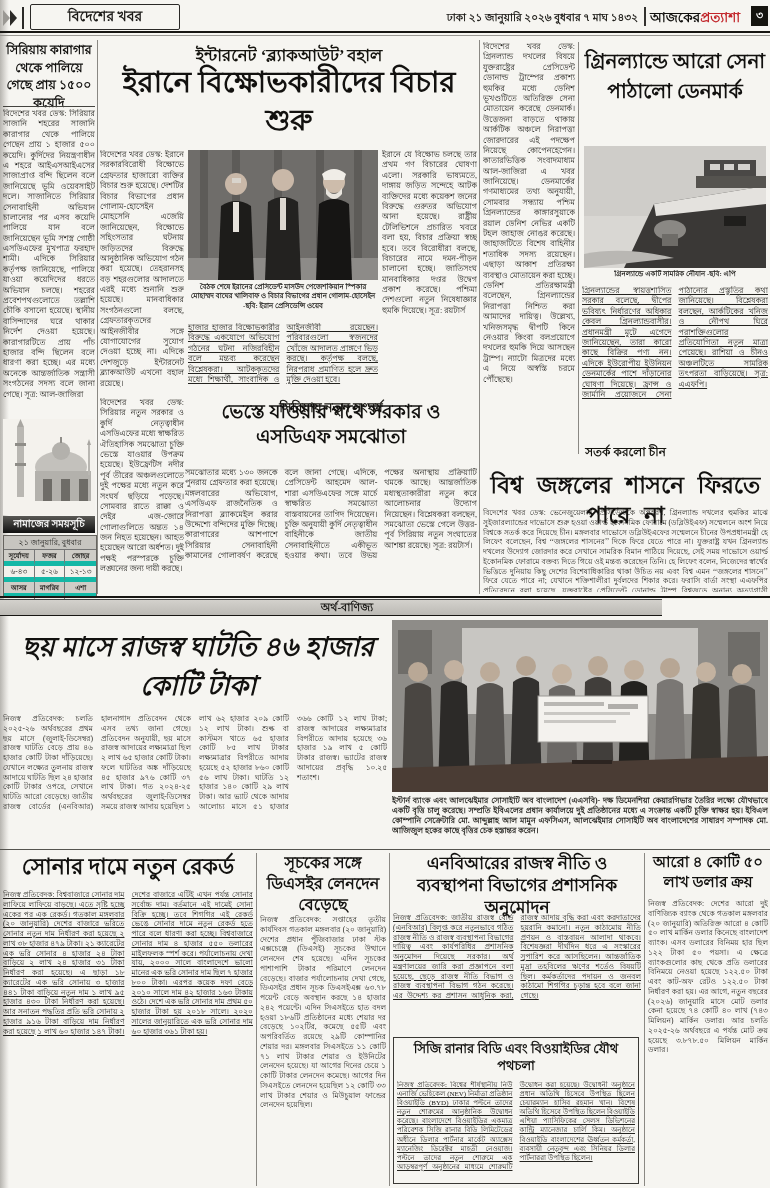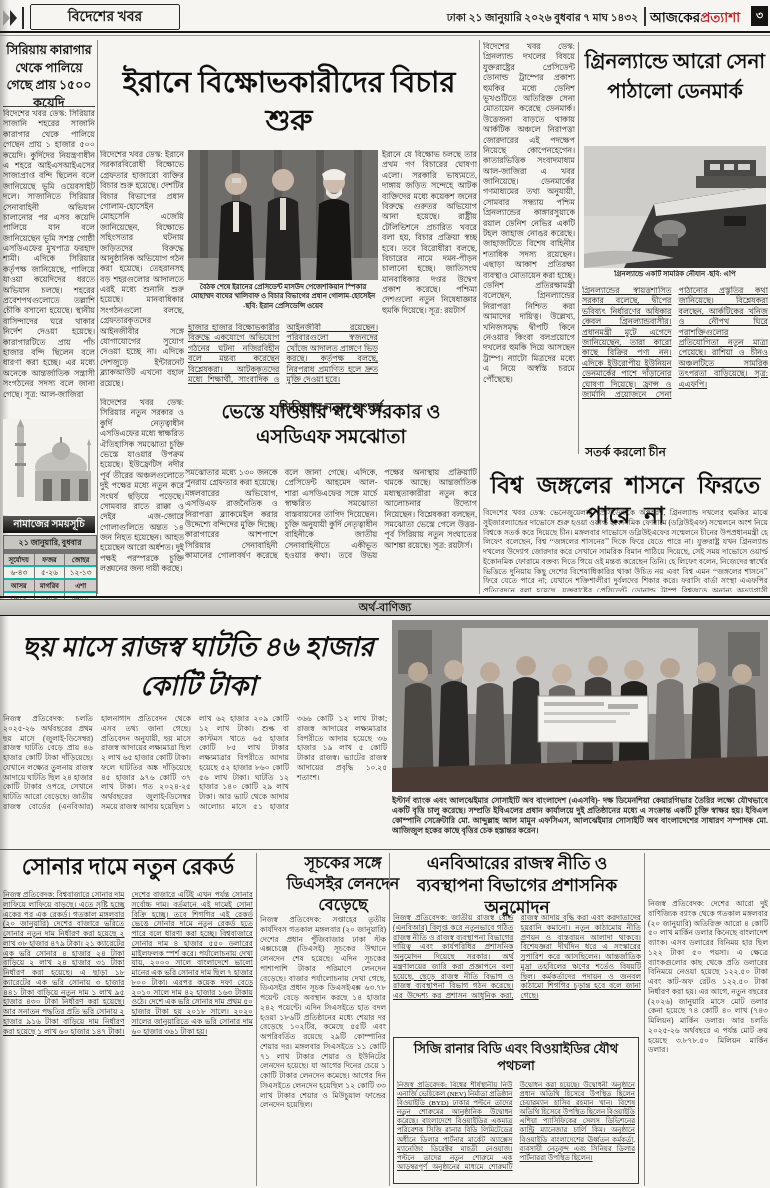--- a/index.html
+++ b/index.html
@@ -14,21 +14,21 @@
   .cols2{column-count:2;column-gap:7px;text-decoration:underline;}
   .cols3{column-count:3;column-gap:7px;}
   .cols4{column-count:4;column-gap:8px;}
   .caption{font-size:7px;line-height:1.35;text-align:center;color:#1d1c19;font-weight:bold;overflow:hidden;}
   .vrule{width:1px;background:#8a8883;}
   .hrule-heavy{height:2px;background:#171613;}
   .hrule-thin{height:1px;background:#9a9893;}
   .sec-bar{background:linear-gradient(#d3d1cc,#bcbab5);border-top:1px solid #444;border-bottom:1.5px solid #171613;
            text-align:center;font-weight:bold;}
   .prayer-grid{display:grid;grid-template-columns:1fr 1fr 1fr;}
-  .prayer-grid div{border-right:1px solid #777;border-bottom:2px solid #14b8a6;text-align:center;overflow:hidden;font-family:Liberation Serif, serif;}
+  .prayer-grid div{border-right:1px solid #777;border-bottom:5px solid #14b8a6;text-align:center;overflow:hidden;font-family:Liberation Serif, serif;}
   .prayer-grid div:nth-child(3n){border-right:none;}
   .ph-label{background:#cfcdc7;font-weight:bold;font-size:6.6px;line-height:11px;}
   .ph-val{background:#f3f1ec;font-size:7.4px;line-height:11px;}
   .photo{background:#cbc9c5;overflow:hidden;}
   .boxed{border:1px solid #3a3935;background:#f6f5f1;}
 </style>
 </head>
 <body>
 
 <div id="page">
@@ -78,37 +78,38 @@
       <rect x="76" y="60" width="9" height="22" fill="#6e6c67"></rect>
       <circle cx="58" cy="32" r="9" fill="#b3b1ac"></circle>
       <rect x="57" y="18" width="2" height="6" fill="#8f8d88"></rect>
       <polygon points="84,26 86,20 88,26" fill="#a8a6a1"></polygon>
       <rect x="85" y="26" width="2" height="30" fill="#b9b7b2"></rect>
     </svg>
   </div>
   <div class="abs" style="left:3px;top:516px;width:92px;height:17px;background:linear-gradient(#5a5955,#111);
               color:#fff;font-weight:bold;font-size:10px;display:flex;align-items:center;justify-content:center;">নামাজের সময়সূচি</div>
   <div class="abs" style="left:3px;top:535px;width:92px;height:59px;border:1px solid #66645f;background:#f3f1ec;">
-    <div style="background:#c7c5c0;border-bottom:5px solid #737373;font-weight:bold;font-size:7.8px;text-align:center;line-height:13px;">২১ জানুয়ারি, বুধবার</div>
+    <div style="background:#c7c5c0;border-bottom:1px solid #737373;font-weight:normal;font-size:7.8px;text-align:center;line-height:13px;">২১ জানুয়ারি, বুধবার</div>
     <div class="prayer-grid">
       <div class="ph-label">সূর্যোদয়</div>
       <div class="ph-label">ফজর</div>
       <div class="ph-label">জোহর</div>
       <div class="ph-val">৬-৪৩</div>
       <div class="ph-val">৫-২৬</div>
       <div class="ph-val">১২-১৩</div>
       <div class="ph-label">আসর</div>
       <div class="ph-label">মাগরিব</div>
       <div class="ph-label">এশা</div>
       <div class="ph-val">৩-৫৭</div>
       <div class="ph-val">৫-৫৮</div>
       <div class="ph-val">৬-৫৫</div>
     </div>
   </div>
 
+  <div class="abs kicker" style="left:100px;top:43px;width:378px;font-size:16.5px;">ইন্টারনেট ‘ব্ল্যাকআউট’ বহাল</div>
   <div class="abs hl" style="left:100px;top:64px;width:378px;height:82px;font-size:29px;line-height:1.3;">ইরানে বিক্ষোভকারীদের বিচার শুরু</div>
   <div class="abs body-text" style="left:100px;top:150px;width:84px;height:244px;">বিদেশের খবর ডেস্ক: ইরানে সরকারবিরোধী বিক্ষোভে গ্রেফতার হাজারো ব্যক্তির বিচার শুরু হয়েছে। দেশটির বিচার বিভাগের প্রধান গোলাম-হোসেইন মোহসেনি এজেয়ি জানিয়েছেন, বিক্ষোভে সহিংসতার ঘটনায় জড়িতদের বিরুদ্ধে আনুষ্ঠানিক অভিযোগ গঠন করা হয়েছে। তেহরানসহ বড় শহরগুলোর আদালতে এরই মধ্যে শুনানি শুরু হয়েছে। মানবাধিকার সংগঠনগুলো বলছে, গ্রেফতারকৃতদের আইনজীবীর সঙ্গে যোগাযোগের সুযোগ দেওয়া হচ্ছে না। এদিকে দেশজুড়ে ইন্টারনেট ব্ল্যাকআউট এখনো বহাল রয়েছে।</div>
 
   <div class="abs photo" style="left:188px;top:150px;width:190px;height:130px;">
     <svg width="190" height="130" viewBox="0 0 190 130">
       <rect width="190" height="130" fill="#7b7976"></rect>
       <rect x="0" y="0" width="190" height="110" fill="#6f6d6a"></rect>
       <g fill="#5d5b58">
           <rect x="12" y="0" width="8" height="110"></rect>
           <rect x="44" y="0" width="8" height="110"></rect>
@@ -162,21 +163,21 @@
     </svg>
   </div>
   <div class="abs caption" style="left:584px;top:270px;width:182px;height:12px;">গ্রিনল্যান্ডে একটি সামরিক নৌযান  -ছবি: এপি</div>
   <div class="abs body-text cols2" style="left:582px;top:286px;width:186px;height:168px;">গ্রিনল্যান্ডের স্বায়ত্তশাসিত সরকার বলেছে, দ্বীপের ভবিষ্যৎ নির্ধারণের অধিকার কেবল গ্রিনল্যান্ডবাসীর। প্রধানমন্ত্রী মুটে এগেদে জানিয়েছেন, তারা কারো কাছে বিক্রির পণ্য নন। এদিকে ইউরোপীয় ইউনিয়ন ডেনমার্কের পাশে দাঁড়ানোর ঘোষণা দিয়েছে। ফ্রান্স ও জার্মানি প্রয়োজনে সেনা পাঠানোর প্রস্তুতির কথা জানিয়েছে। বিশ্লেষকরা বলছেন, আর্কটিকের খনিজ ও নৌপথ ঘিরে পরাশক্তিগুলোর প্রতিযোগিতা নতুন মাত্রা পেয়েছে। রাশিয়া ও চীনও অঞ্চলটিতে সামরিক তৎপরতা বাড়িয়েছে। সূত্র: এএফপি।</div>
 
   <div class="abs kicker" style="left:483px;top:443px;width:285px;font-size:12px;">সতর্ক করলো চীন</div>
   <div class="abs hl" style="left:483px;top:473px;width:285px;height:32px;font-size:23px;font-family:Liberation Mono, monospace;">বিশ্ব জঙ্গলের শাসনে ফিরতে পারে না</div>
   <div class="abs body-text" style="left:483px;top:508px;width:285px;height:84px;font-size:7.5px;">বিদেশের খবর ডেস্ক: ভেনেজুয়েলার প্রেসিডেন্টকে অপহরণ, গ্রিনল্যান্ড দখলের হুমকির মাঝে সুইজারল্যান্ডের দাভোসে শুরু হওয়া ওয়ার্ল্ড ইকোনমিক ফোরামে (ডব্লিউইএফ) সম্মেলনে অংশ নিয়ে বিশ্বকে সতর্ক করে দিয়েছে চীন। মঙ্গলবার দাভোসে ডব্লিউইএফের সম্মেলনে চীনের উপপ্রধানমন্ত্রী হে লিফেং বলেছেন, বিশ্ব ‘‘জঙ্গলের শাসনের’’ দিকে ফিরে যেতে পারে না। যুক্তরাষ্ট্র যখন গ্রিনল্যান্ড দখলের উদ্যোগ জোরদার করে সেখানে সামরিক বিমান পাঠিয়ে দিয়েছে, সেই সময় দাভোসে ওয়ার্ল্ড ইকোনমিক ফোরামে বক্তব্য দিতে গিয়ে ওই মন্তব্য করেছেন তিনি। হে লিফেং বলেন, নিজেদের স্বার্থের ভিত্তিতে দুনিয়ায় কিছু দেশের বিশেষাধিকারির থাকা উচিত নয় এবং বিশ্ব এমন ‘‘জঙ্গলের শাসনে’’ ফিরে যেতে পারে না; যেখানে শক্তিশালীরা দুর্বলদের শিকার করে। ফরাসি বার্তা সংস্থা এএফপির প্রতিবেদনে বলা হয়েছে, যুক্তরাষ্ট্রের প্রেসিডেন্ট ডোনাল্ড ট্রাম্প বিশ্বজুড়ে অনান্য অত্যাগ্রাসী পদক্ষেপে ‘‘আমেরিকা ফার্স্ট’’ এজেন্ডা এগিয়ে নিচ্ছেন এবং পশ্চিমা সামরিক জোট ন্যাটোর মিত্র ডেনমার্ককে গ্রিনল্যান্ড হস্তান্তরের দাবি জানাচ্ছেন। এর মাঝেই চীনের উপপ্রধানমন্ত্রী বিশ্ব নেতাদের সতর্ক করে দিয়ে আইনের শাসন প্রতিষ্ঠার আহ্বান জানিয়েছেন। হে লিফেং বলেন, সব দেশেরই তাদের বৈধ স্বার্থ রক্ষার অধিকার রয়েছে। সূত্র: এএফপি।</div>
 
   <div class="abs hrule-heavy" style="left:0;top:596px;width:770px;"></div>
-  <div class="abs sec-bar" style="left:0;top:599px;width:770px;height:15px;font-size:11px;line-height:14px;">অর্থ-বাণিজ্য</div>
+  <div class="abs sec-bar" style="left:0;top:599px;width:630px;height:15px;font-size:11px;line-height:14px;padding-left:32px;">অর্থ-বাণিজ্য</div>
 
   <div class="abs hl" style="left:12px;top:628px;width:372px;height:84px;font-size:27px;line-height:1.45;font-style:italic;">ছয় মাসে রাজস্ব ঘাটতি ৪৬ হাজার কোটি টাকা</div>
   <div class="abs body-text cols4" style="left:3px;top:714px;width:384px;height:132px;font-size:7.5px;">নিজস্ব প্রতিবেদক: চলতি ২০২৫-২৬ অর্থবছরের প্রথম ছয় মাসে (জুলাই-ডিসেম্বর) রাজস্ব ঘাটতি বেড়ে প্রায় ৪৬ হাজার কোটি টাকা দাঁড়িয়েছে। যেখানে লক্ষ্যের তুলনায় রাজস্ব আদায়ে ঘাটতি ছিল ২৪ হাজার কোটি টাকার ওপরে, সেখানে ঘাটতি আরো বেড়েছে। জাতীয় রাজস্ব বোর্ডের (এনবিআর) হালনাগাদ প্রতিবেদন থেকে এসব তথ্য জানা গেছে। প্রতিবেদন অনুযায়ী, ছয় মাসে রাজস্ব আদায়ের লক্ষ্যমাত্রা ছিল ২ লাখ ৬৫ হাজার কোটি টাকা। ফলে ঘাটতির অঙ্ক দাঁড়িয়েছে ৪৫ হাজার ৯৭৬ কোটি ৩৭ লাখ টাকা। গত ২০২৪-২৫ অর্থবছরের জুলাই-ডিসেম্বর সময়ে রাজস্ব আদায় হয়েছিল ১ লাখ ৬২ হাজার ২০৯ কোটি ১২ লাখ টাকা। শুল্ক বা কাস্টমস খাতে ৬৫ হাজার কোটি ৮৫ লাখ টাকার লক্ষ্যমাত্রার বিপরীতে আদায় হয়েছে ৫২ হাজার ৮৬০ কোটি ৫৬ লাখ টাকা। ঘাটতি ১২ হাজার ১৪০ কোটি ২৯ লাখ টাকা। আর ভ্যাট থেকে আদায় আলোচ্য মাসে ৫১ হাজার ৩৬৬ কোটি ১২ লাখ টাকা; রাজস্ব আদায়ের লক্ষ্যমাত্রার বিপরীতে আদায় হয়েছে ৩৬ হাজার ১৯ লাখ ৫ কোটি টাকার রাজস্ব। ভ্যাটের রাজস্ব আদায়ের প্রবৃদ্ধি ১০.২৫ শতাংশ।</div>
 
   <div class="abs photo" style="left:392px;top:620px;width:376px;height:172px;">
     <svg width="376" height="172" viewBox="0 0 376 172">
       <rect width="376" height="172" fill="#8e8c88"></rect>
       <rect x="70" y="8" width="236" height="86" fill="#c8c6c2"></rect>
       <rect x="6" y="10" width="34" height="44" fill="#6f6d69"></rect>
       <rect x="336" y="12" width="32" height="44" fill="#6f6d69"></rect>
@@ -215,28 +216,29 @@
     </svg>
   </div>
   <div class="abs body-text" style="left:392px;top:796px;width:376px;height:50px;font-size:7.8px;font-weight:bold;">ইস্টার্ন ব্যাংক এবং আলঝেইমার সোসাইটি অব বাংলাদেশ (এএসবি)- দক্ষ ডিমেনশিয়া কেয়ারগিভার তৈরির লক্ষ্যে যৌথভাবে একটি বৃত্তি চালু করেছে। সম্প্রতি ইবিএলের প্রধান কার্যালয়ে দুই প্রতিষ্ঠানের মধ্যে এ সংক্রান্ত একটি চুক্তি স্বাক্ষর হয়। ইবিএল কোম্পানি সেক্রেটারি মো. আব্দুল্লাহ আল মামুন এফসিএস, আলঝেইমার সোসাইটি অব বাংলাদেশের সাধারণ সম্পাদক মো. আজিজুল হকের কাছে বৃত্তির চেক হস্তান্তর করেন।</div>
 
   <div class="abs hrule-thin" style="left:0;top:849px;width:770px;background:#55544f;"></div>
 
   <div class="abs hl" style="left:3px;top:853px;width:250px;height:32px;font-size:22px;">সোনার দামে নতুন রেকর্ড</div>
   <div class="abs body-text cols2" style="left:3px;top:890px;width:250px;height:296px;font-size:7.5px;">নিজস্ব প্রতিবেদক: বিশ্ববাজারে সোনার দাম লাফিয়ে লাফিয়ে বাড়ছে। এতে সৃষ্টি হচ্ছে একের পর এক রেকর্ড। গতকাল মঙ্গলবার (২০ জানুয়ারি) দেশের বাজারে ভরিতে সোনার নতুন দাম নির্ধারণ করা হয়েছে ২ লাখ ৩৮ হাজার ৪৭৯ টাকা। ২১ ক্যারেটের এক ভরি সোনার ৪ হাজার ২৪ টাকা বাড়িয়ে ২ লাখ ২৪ হাজার ৩১ টাকা নির্ধারণ করা হয়েছে। এ ছাড়া ১৮ ক্যারেটের এক ভরি সোনায় ৩ হাজার ৪৪১ টাকা বাড়িয়ে নতুন দাম ১ লাখ ৯৫ হাজার ৪৩০ টাকা নির্ধারণ করা হয়েছে। আর সনাতন পদ্ধতির প্রতি ভরি সোনায় ২ হাজার ৯১৬ টাকা বাড়িয়ে দাম নির্ধারণ করা হয়েছে ১ লাখ ৬০ হাজার ১৪৭ টাকা। দেশের বাজারে এটিই এখন পর্যন্ত সোনার সর্বোচ্চ দাম। বর্তমানে এই দামেই সোনা বিক্রি হচ্ছে। তবে শিগগির এই রেকর্ড ভেঙে সোনার দামে নতুন রেকর্ড হতে পারে বলে ধারণা করা হচ্ছে। বিশ্ববাজারে সোনার দাম ৪ হাজার ৫৫০ ডলারের মাইলফলক স্পর্শ করে। পর্যালোচনায় দেখা যায়, ২০০০ সালে বাংলাদেশে ভালো মানের এক ভরি সোনার দাম ছিল ৭ হাজার ৮০০ টাকা। এরপর কয়েক দফা বেড়ে ২০১০ সালে দাম ৪২ হাজার ১৬৩ টাকায় ওঠে। দেশে এক ভরি সোনার দাম প্রথম ৫০ হাজার টাকা হয় ২০১৮ সালে। ২০২০ সালের জানুয়ারিতে এক ভরি সোনার দাম ৬০ হাজার ৩৬১ টাকা হয়।</div>
   <div class="abs vrule" style="left:256px;top:853px;height:333px;"></div>
 
-  <div class="abs hl" style="left:260px;top:853px;width:126px;height:58px;font-size:16px;margin-left:20px;">সূচকের সঙ্গে ডিএসইর লেনদেন বেড়েছে</div>
+  <div class="abs hl" style="left:260px;top:853px;width:126px;height:58px;font-size:16px;">সূচকের সঙ্গে ডিএসইর লেনদেন বেড়েছে</div>
   <div class="abs body-text" style="left:260px;top:915px;width:126px;height:271px;font-size:7.5px;">নিজস্ব প্রতিবেদক: সপ্তাহের তৃতীয় কার্যদিবস গতকাল মঙ্গলবার (২০ জানুয়ারি) দেশের প্রধান পুঁজিবাজার ঢাকা স্টক এক্সচেঞ্জে (ডিএসই) সূচকের উত্থানে লেনদেন শেষ হয়েছে। এদিন সূচকের পাশাপাশি টাকার পরিমাণে লেনদেন বেড়েছে। বাজার পর্যালোচনায় দেখা গেছে, ডিএসইর প্রধান সূচক ডিএসইএক্স ৬৩.৭৮ পয়েন্ট বেড়ে অবস্থান করছে ১৪ হাজার ২৪২ পয়েন্টে। এদিন সিএসইতে হাত বদল হওয়া ১৮৬টি প্রতিষ্ঠানের মধ্যে শেয়ার দর বেড়েছে ১০২টির, কমেছে ৫৫টি এবং অপরিবর্তিত রয়েছে ২৯টি কোম্পানির শেয়ার দর। মঙ্গলবার সিএসইতে ১১ কোটি ৭১ লাখ টাকার শেয়ার ও ইউনিটের লেনদেন হয়েছে। যা আগের দিনের চেয়ে ১ কোটি টাকার লেনদেন কমেছে। আগের দিন সিএসইতে লেনদেন হয়েছিল ১২ কোটি ৩৩ লাখ টাকার শেয়ার ও মিউচুয়াল ফান্ডের লেনদেন হয়েছিল।</div>
   <div class="abs vrule" style="left:389px;top:853px;height:333px;"></div>
 
   <div class="abs hl" style="left:393px;top:853px;width:248px;height:56px;font-size:17px;">এনবিআরের রাজস্ব নীতি ও ব্যবস্থাপনা বিভাগের প্রশাসনিক অনুমোদন</div>
   <div class="abs body-text cols2" style="left:393px;top:913px;width:248px;height:118px;font-size:7.5px;">নিজস্ব প্রতিবেদক: জাতীয় রাজস্ব বোর্ড (এনবিআর) বিলুপ্ত করে নতুনভাবে গঠিত রাজস্ব নীতি ও রাজস্ব ব্যবস্থাপনা বিভাগের দায়িত্ব এবং কার্যপরিধির প্রশাসনিক অনুমোদন দিয়েছে সরকার। অর্থ মন্ত্রণালয়ের জারি করা প্রজ্ঞাপনে বলা হয়েছে, ছেড়ে রাজস্ব নীতি বিভাগ ও রাজস্ব ব্যবস্থাপনা বিভাগ গঠন করেছে। এর উদ্দেশ্য কর প্রশাসন আধুনিক করা, রাজস্ব আদায় বৃদ্ধি করা এবং করদাতাদের হয়রানি কমানো। নতুন কাঠামোয় নীতি প্রণয়ন ও বাস্তবায়ন আলাদা থাকবে। বিশেষজ্ঞরা দীর্ঘদিন ধরে এ সংস্কারের সুপারিশ করে আসছিলেন। আন্তর্জাতিক মুদ্রা তহবিলের ঋণের শর্তেও বিষয়টি ছিল। কর্মকর্তাদের পদায়ন ও জনবল কাঠামো শিগগির চূড়ান্ত হবে বলে জানা গেছে।</div>
 
   <div class="abs boxed" style="left:393px;top:1037px;width:246px;height:147px;padding:3px;box-sizing:border-box;">
     <div class="hl" style="font-size:13px;height:40px;">সিজি রানার বিডি এবং বিওয়াইডির যৌথ পথচলা</div>
     <div class="body-text cols2" style="height:96px;font-size:7px;">নিজস্ব প্রতিবেদক: বিশ্বের শীর্ষস্থানীয় নিউ এনার্জি ভেহিকেল (NEV) নির্মাতা প্রতিষ্ঠান বিওয়াইডি (BYD) ঢাকার পল্টনে তাদের নতুন শোরুমের আনুষ্ঠানিক উদ্বোধন করেছে। বাংলাদেশে বিওয়াইডির একমাত্র পরিবেশক সিজি রানার বিডি লিমিটেডের অধীনে ডিলার পার্টনার মার্কেট অ্যাক্সেস ম্যানেজিং ডিরেক্টর মাহতী নেওয়াজ। পল্টনে তাদের নতুন শোরুমে এক আড়ম্বরপূর্ণ অনুষ্ঠানের মাধ্যমে শোরুমটি উদ্বোধন করা হয়েছে। উদ্বোধনী অনুষ্ঠানে প্রধান অতিথি হিসেবে উপস্থিত ছিলেন চেয়ারম্যান হাসিব রহমান খান। বিশেষ অতিথি হিসেবে উপস্থিত ছিলেন বিওয়াইডি এশিয়া প্যাসিফিকের সেলস ডিভিশনের কান্ট্রি ম্যানেজার চার্লি কিম। অনুষ্ঠানে বিওয়াইডি বাংলাদেশের ঊর্ধ্বতন কর্মকর্তা, ব্যবসায়ী নেতৃবৃন্দ এবং সিনিয়র ডিলার পার্টনাররা উপস্থিত ছিলেন।</div>
   </div>
   <div class="abs vrule" style="left:644px;top:853px;height:333px;"></div>
 
+  <div class="abs hl" style="left:648px;top:853px;width:120px;height:42px;font-size:15px;">আরো ৪ কোটি ৫০ লাখ ডলার ক্রয়</div>
   <div class="abs body-text" style="left:648px;top:899px;width:120px;height:287px;font-size:7.5px;">নিজস্ব প্রতিবেদক: দেশের আরো দুই বাণিজ্যিক ব্যাংক থেকে গতকাল মঙ্গলবার (২০ জানুয়ারি) অতিরিক্ত আরো ৪ কোটি ৫০ লাখ মার্কিন ডলার কিনেছে বাংলাদেশ ব্যাংক। এসব ডলারের বিনিময় হার ছিল ১২২ টাকা ৫০ পয়সা। এ ক্ষেত্রে ব্যাংকগুলোর কাছ থেকে প্রতি ডলারের বিনিময়ে নেওয়া হয়েছে ১২২.৫০ টাকা এবং কাট-অফ রেটও ১২২.৫০ টাকা নির্ধারণ করা হয়। এর আগে, নতুন বছরের (২০২৬) জানুয়ারি মাসে মোট ডলার কেনা হয়েছে ৭৪ কোটি ৪০ লাখ (৭৪৩ মিলিয়ন) মার্কিন ডলার। আর চলতি ২০২৫-২৬ অর্থবছরে এ পর্যন্ত মোট ক্রয় হয়েছে ৩.৮৭৮.৫০ মিলিয়ন মার্কিন ডলার।</div>
 
 </div>
 
 </body></html>

